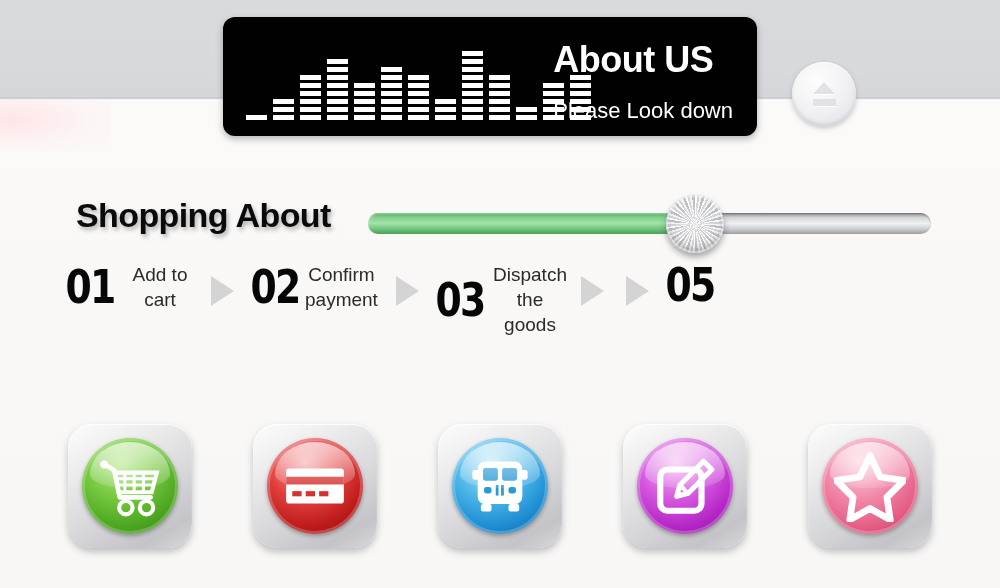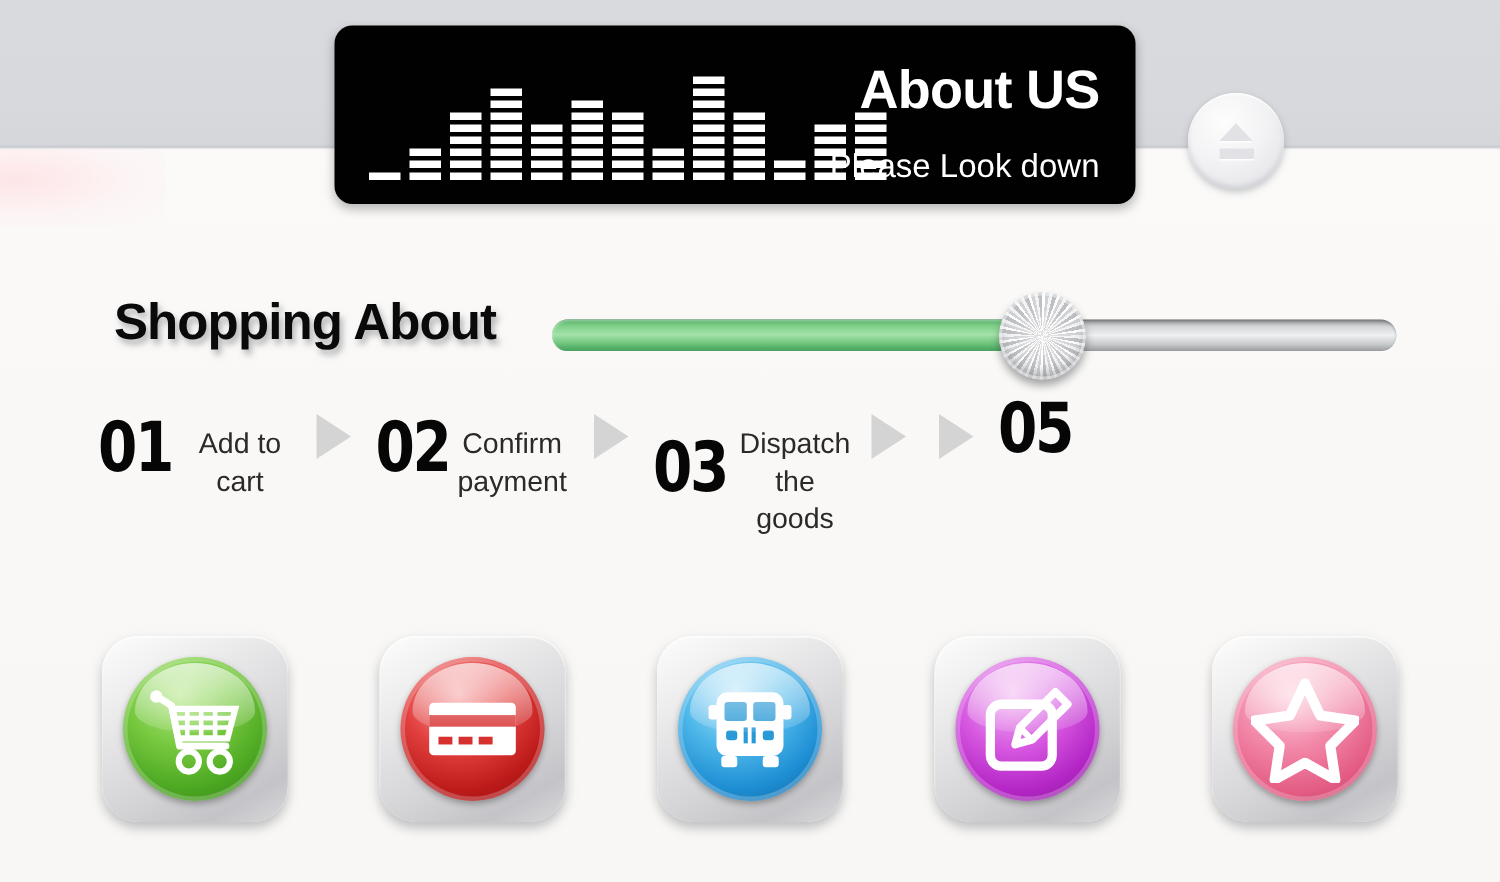--- a/index.html
+++ b/index.html
@@ -76,21 +76,20 @@
     gap: 3px;
   }
   .eq-seg {
     width: 21px;
     height: 5px;
     background: #ffffff;
   }
   .plaque-titles {
     position: absolute;
     right: 24px; top: 22px;
-    text-align: right;
     color: #ffffff;
   }
   .plaque-title {
     font-size: 36px;
     font-weight: bold;
     letter-spacing: -0.5px;
     line-height: 1.18;
     white-space: nowrap;
   }
   .plaque-sub {
@@ -203,21 +202,20 @@
   .step-num {
     font-family: "DejaVu Sans", sans-serif;
     font-size: 46px;
     font-weight: bold;
     color: #060606;
     line-height: 1;
     letter-spacing: -2px;
     transform: scaleX(0.82);
   }
   .step-label {
-    margin-top: 22px;
     font-size: 19px;
     color: #2a2a2a;
     text-align: center;
     line-height: 1.32;
     font-weight: normal;
   }
   .step-arrow {
     width: 45px;
     display: flex;
     justify-content: center;

